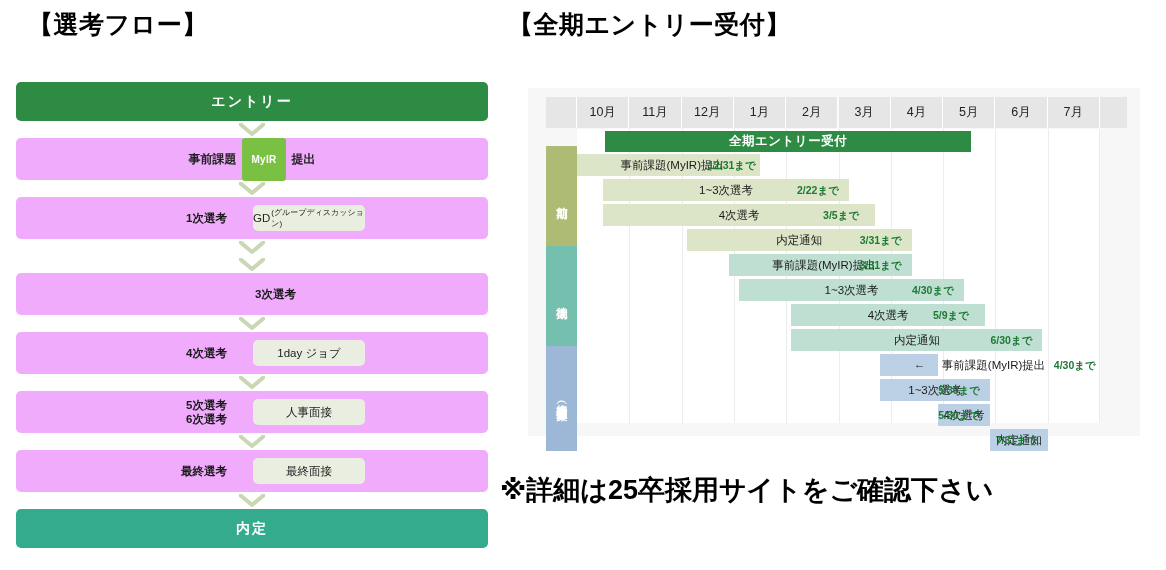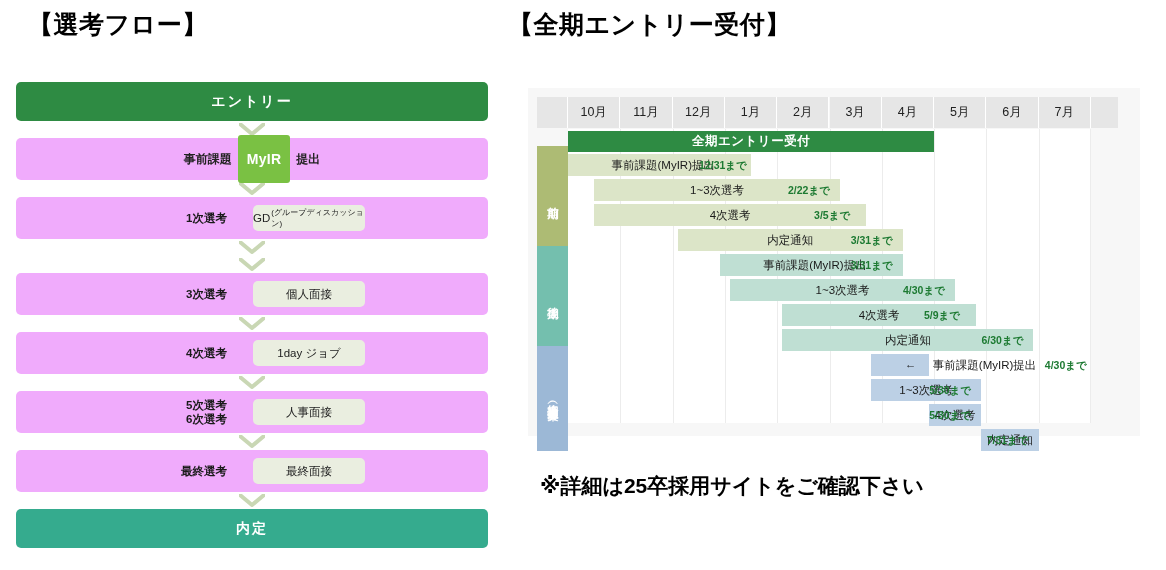--- a/index.html
+++ b/index.html
@@ -85,21 +85,21 @@
     margin-left:26px;
   }
   .chip-sub{ font-size:8px; margin-left:1px; }
   .task-line{
     display:flex; align-items:center; justify-content:center;
     font-size:12px; font-weight:bold; gap:6px;
   }
   .myir-badge{
     background:#7ac143;
     color:#fff;
-    font-size:14px;
+    font-size:10px;
     font-weight:bold;
     border-radius:3px;
     padding:16px 9px;
     letter-spacing:0.3px;
   }
   .arrow-down{
     height:17px;
     display:flex;
     align-items:center;
     justify-content:center;
@@ -107,21 +107,21 @@
   .arrow-down svg{ display:block; }
 
   
   #sched{
     position:absolute;
     left:528px; top:88px;
     width:612px; height:348px;
     background:#f7f7f7;
   }
   .gantt{
-    position:absolute; left:0; top:0; width:612px; height:348px;
+    position:absolute; left:9px; top:0; width:612px; height:348px;
   }
   .col-head{
     position:absolute;
     top:9px; height:31px;
     background:#e6e6e6;
     display:flex; align-items:center; justify-content:center;
     font-size:12.5px;
     color:#222;
     border-right:1px solid #fff;
   }
@@ -151,20 +151,21 @@
     color:#1a1a1a;
     white-space:nowrap;
   }
   .bar.entrybar{
     background:#2e8b43;
     color:#fff;
     font-weight:bold;
     justify-content:center;
     font-size:12.5px;
     letter-spacing:0.5px;
+    margin-left:28px;
   }
   .bar.z{ background:#dce5c8; }
   .bar.k{ background:#bfdfd3; }
   .bar.s{ background:#bcd0e5; }
   .due{
     position:absolute;
     font-size:10.5px;
     font-weight:bold;
     color:#1d7a32;
     white-space:nowrap;
@@ -172,22 +173,22 @@
   .barText{
     position:absolute;
     font-size:11.5px;
     color:#1a1a1a;
     white-space:nowrap;
   }
 
   
   #note{
     position:absolute;
-    left:540px; top:472px;
-    font-size:21px;
+    left:500px; top:472px;
+    font-size:27px;
     font-weight:bold;
     color:#000;
     letter-spacing:0px;
     white-space:nowrap;
   }
 </style>
 </head>
 <body>
 
 <div class="head-title" id="flow-title">【選考フロー】</div>
@@ -224,21 +225,20 @@
       </svg>
     </div>
     <div class="arrow-down">
       <svg width="26" height="13" viewBox="0 0 26 13">
         <path d="M1 1 L13 11 L25 1" fill="none" stroke="#c9d7b4" stroke-width="4" stroke-linecap="round" stroke-linejoin="round"></path>
       </svg>
     </div>
     <div class="flow-step mid">
       <div class="flow-inner">
         <div class="stage-label">3次選考</div>
-        <div class="stage-chip">個人面接</div>
       </div>
     </div>
     <div class="arrow-down">
       <svg width="26" height="13" viewBox="0 0 26 13">
         <path d="M1 1 L13 11 L25 1" fill="none" stroke="#c9d7b4" stroke-width="4" stroke-linecap="round" stroke-linejoin="round"></path>
       </svg>
     </div>
     <div class="flow-step mid">
       <div class="flow-inner">
         <div class="stage-label">4次選考</div>

